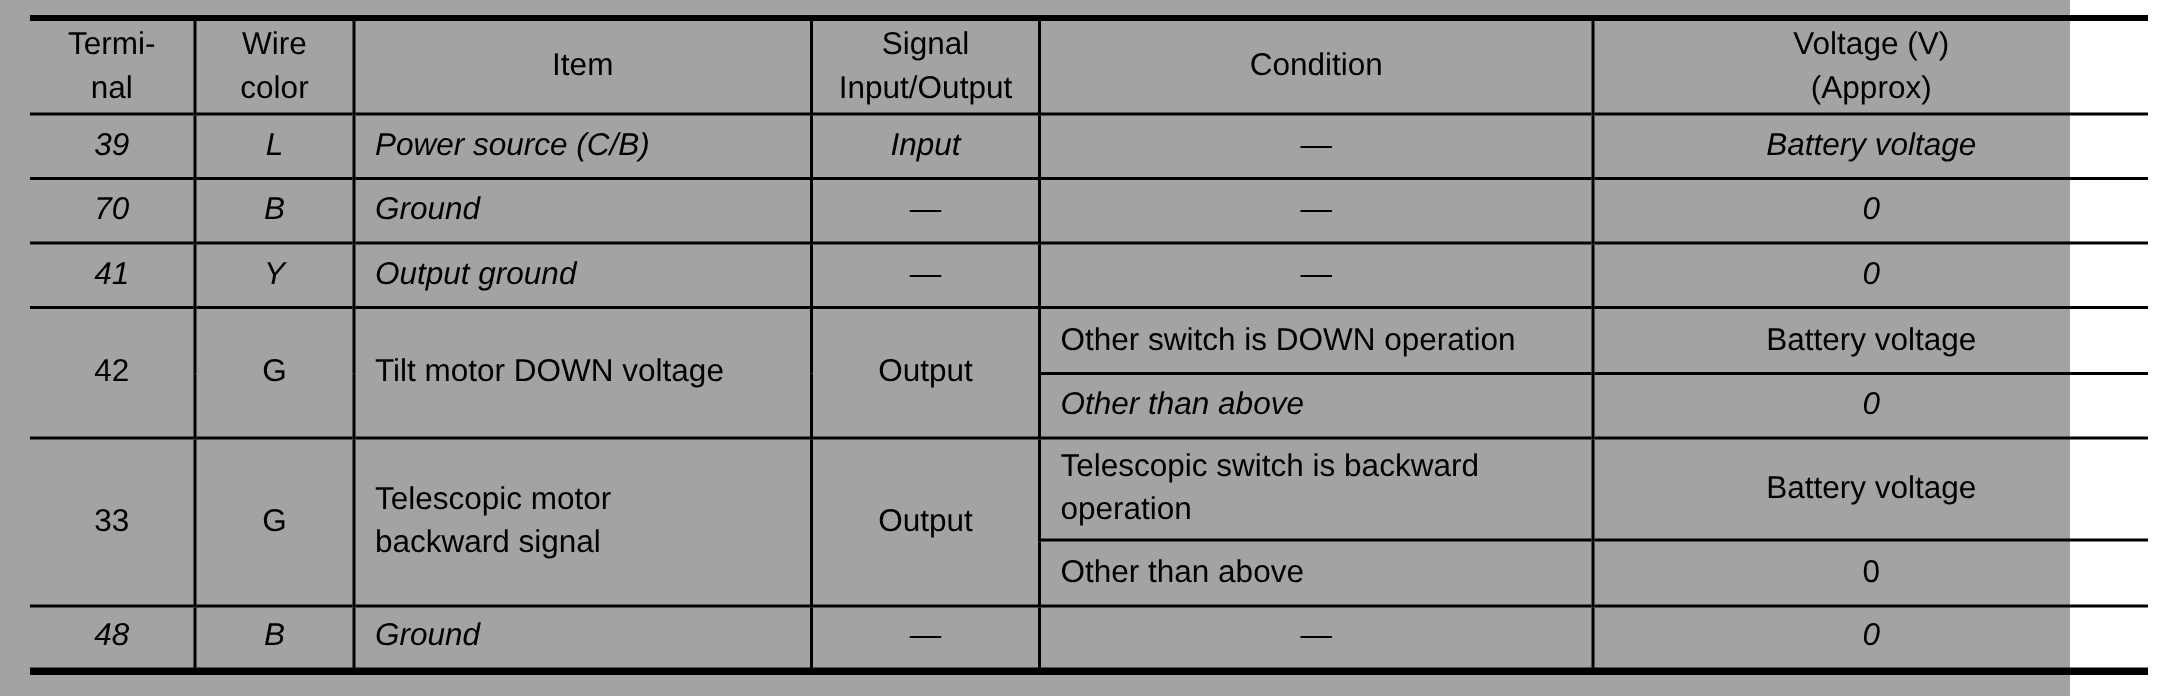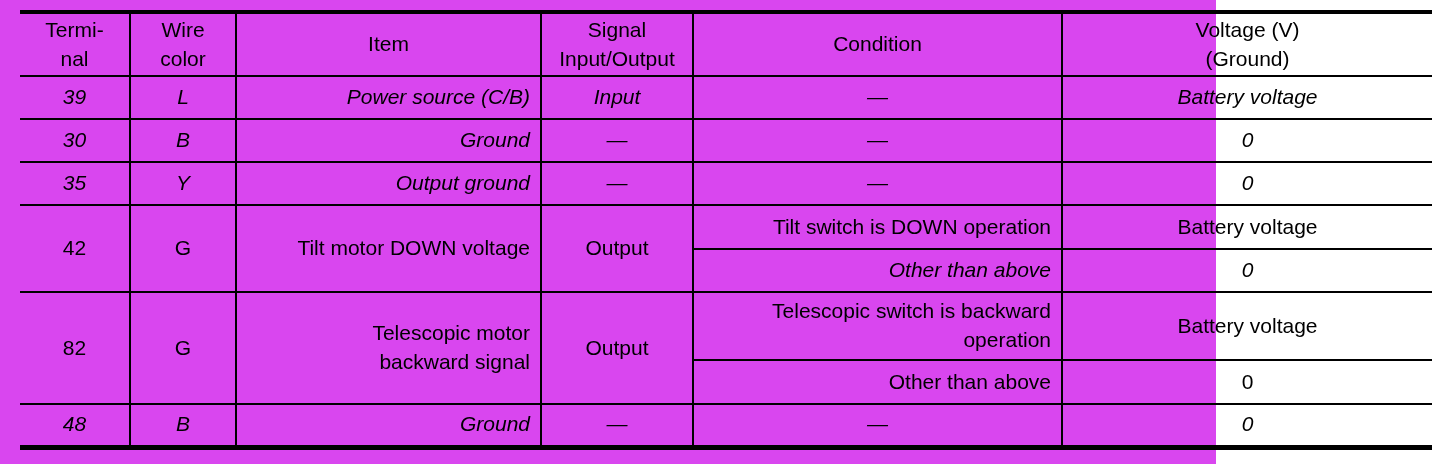--- a/index.html
+++ b/index.html
@@ -5,23 +5,23 @@
   html, body {
     margin: 0;
     padding: 0;
     background: #ffffff;
     width: 1456px;
     height: 464px;
     overflow: hidden;
   }
   .sheet {
     position: relative;
-    width: 1216px;
+    width: 1380px;
     height: 464px;
-    background: #d946ef;
+    background: #a3a3a3;
   }
   table.spec {
     position: absolute;
     left: 20px;
     top: 10px;
     width: 1412px;
     border-collapse: collapse;
     table-layout: fixed;
     border-top: 4px solid #000000;
     border-bottom: 5px solid #000000;
@@ -41,21 +41,21 @@
     border-top: 2px solid #000000;
     padding: 0;
     text-align: center;
     vertical-align: middle;
     font-weight: normal;
     white-space: pre-line;
     overflow: hidden;
   }
   .bL { border-left: 2px solid #000000; }
   .left {
-    text-align: right;
+    text-align: left;
     padding-left: 13px;
     padding-right: 10px;
   }
   tr.rH  { height: 64px; }
   tr.r43 { height: 43px; font-style: italic; }
   tr.r44 { height: 44px; }
   tr.r68 { height: 68px; }
 </style>
 </head>
 <body>
@@ -74,67 +74,67 @@
       <tr class="rH">
         <th>Termi-
 nal</th>
         <th class="bL">Wire
 color</th>
         <th class="bL">Item</th>
         <th class="bL">Signal
 Input/Output</th>
         <th class="bL">Condition</th>
         <th class="bL">Voltage (V)
-(Ground)</th>
+(Approx)</th>
       </tr>
     </thead>
     <tbody>
 
       <tr class="r43">
         <td>39</td>
         <td class="bL">L</td>
         <td class="bL left">Power source (C/B)</td>
         <td class="bL">Input</td>
         <td class="bL">—</td>
         <td class="bL">Battery voltage</td>
       </tr>
 
       <tr class="r43">
-        <td>30</td>
+        <td>70</td>
         <td class="bL">B</td>
         <td class="bL left">Ground</td>
         <td class="bL">—</td>
         <td class="bL">—</td>
         <td class="bL">0</td>
       </tr>
 
       <tr class="r43">
-        <td>35</td>
+        <td>41</td>
         <td class="bL">Y</td>
         <td class="bL left">Output ground</td>
         <td class="bL">—</td>
         <td class="bL">—</td>
         <td class="bL">0</td>
       </tr>
 
       <tr class="r44">
         <td rowspan="2">42</td>
         <td rowspan="2" class="bL">G</td>
         <td rowspan="2" class="bL left">Tilt motor DOWN voltage</td>
         <td rowspan="2" class="bL">Output</td>
-        <td class="bL left">Tilt switch is DOWN operation</td>
+        <td class="bL left">Other switch is DOWN operation</td>
         <td class="bL">Battery voltage</td>
       </tr>
       <tr class="r43">
         <td class="bL left">Other than above</td>
         <td class="bL">0</td>
       </tr>
 
       <tr class="r68">
-        <td rowspan="2">82</td>
+        <td rowspan="2">33</td>
         <td rowspan="2" class="bL">G</td>
         <td rowspan="2" class="bL left">Telescopic motor
 backward signal</td>
         <td rowspan="2" class="bL">Output</td>
         <td class="bL left">Telescopic switch is backward
 operation</td>
         <td class="bL">Battery voltage</td>
       </tr>
       <tr class="r44">
         <td class="bL left">Other than above</td>

